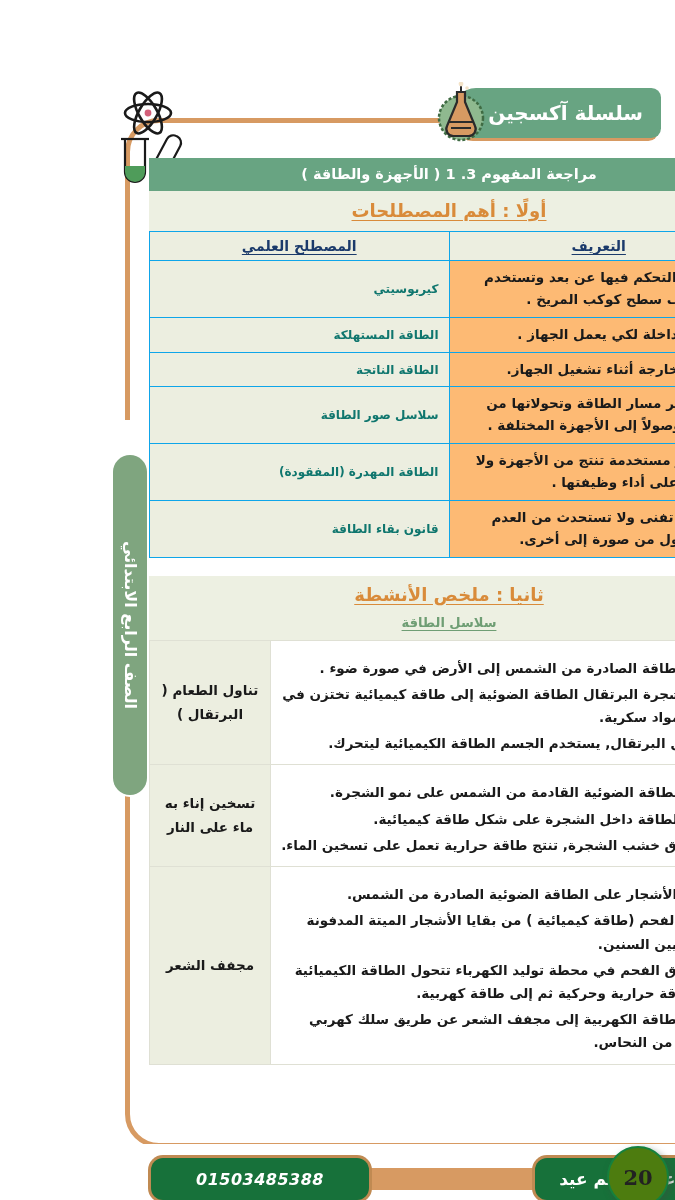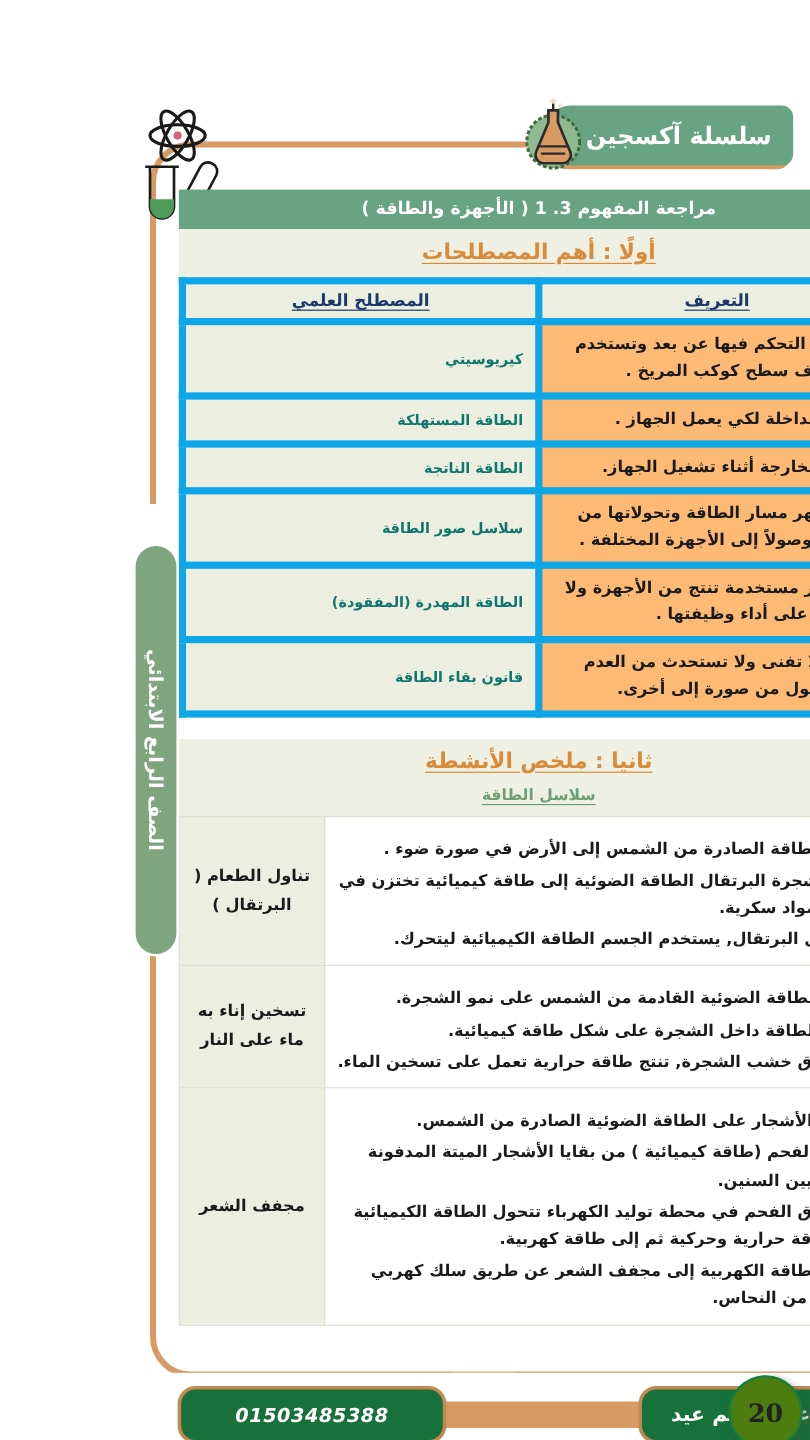--- a/index.html
+++ b/index.html
@@ -151,21 +151,21 @@
   }
 
   
   table.tbl {
     border-collapse: collapse;
     width: 100%;
     table-layout: fixed;
     background: #ffffff;
   }
   table.tbl td, table.tbl th {
-    border: 6px solid #0ea5e9;
+    border: 1px solid #0ea5e9;
     vertical-align: middle;
     padding: 6px 10px;
   }
   .th-term, .th-def {
     background: #eceee0;
     text-align: center;
     font-size: 14px;
     font-weight: bold;
     color: #1b3a6b;
     padding: 9px 6px 10px 6px;

